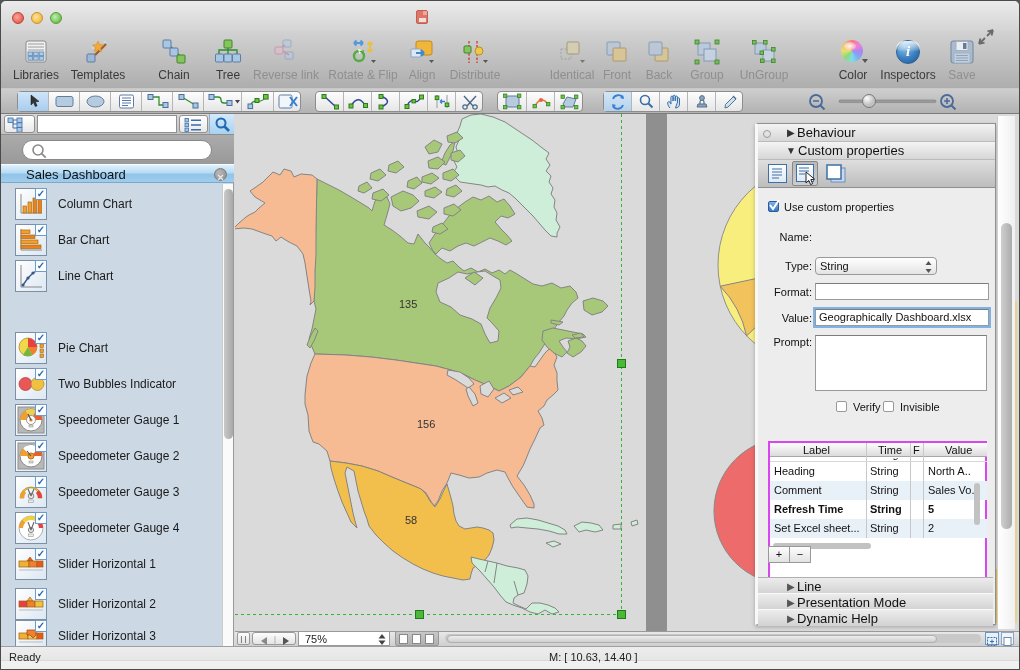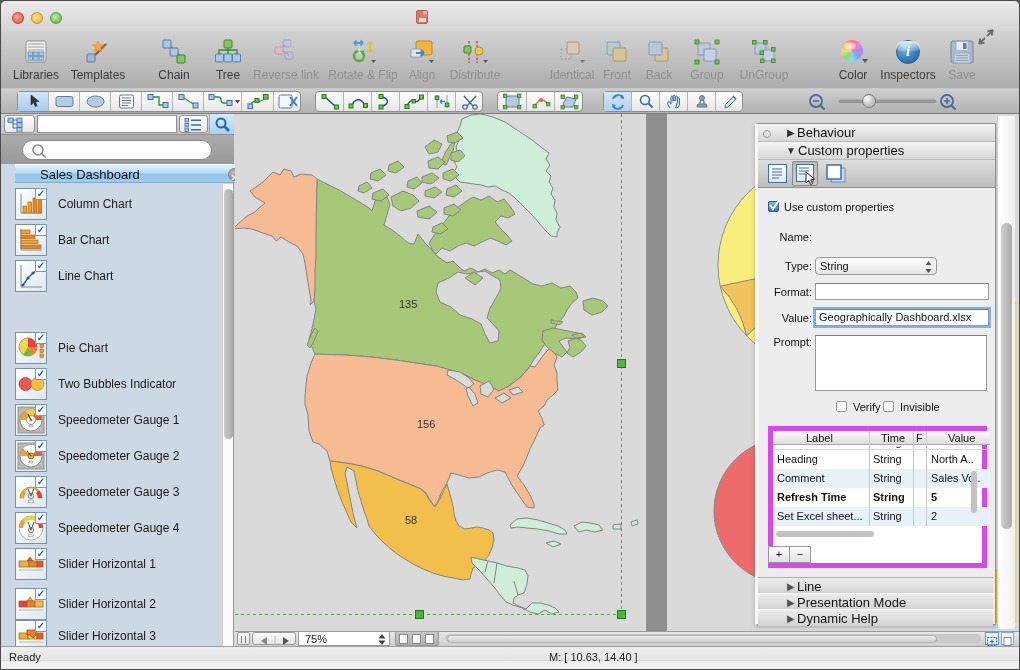--- a/index.html
+++ b/index.html
@@ -30,21 +30,21 @@
   border:1px solid #8d8d8d; border-radius:4px; display:flex; }
 .tbtn { height:19px; border-right:1px solid #b5b5b5; position:relative; }
 .tbtn:last-child { border-right:none; }
 .tbtn.sel { background:linear-gradient(#cfe4f7,#a8cdef); }
 
 #sidebar { position:absolute; left:0; top:113px; width:233px; height:532px; background:#ccd9e4; border-right:1px solid #9a9a9a;}
 #sb-row1 { position:absolute; left:0; top:0; width:233px; height:21px; background:linear-gradient(#d9d9d9,#c2c2c2); border-bottom:1px solid #8f8f8f;}
 #sb-row2 { position:absolute; left:0; top:21px; width:233px; height:29px; background:linear-gradient(#ababab,#999); }
 #sb-search { position:absolute; left:21px; top:5px; width:190px; height:20px; background:#fff; border-radius:10px; border:1px solid #888;}
 #sb-head { position:absolute; left:0; top:50px; width:233px; height:19px;
-  background:linear-gradient(#e0f1fc,#b7dcf4 45%,#92c3e9 55%,#9fcdee); border-top:1px solid #f5fbff; border-bottom:1px solid #7da9c9;margin-left:14px;}
+  background:linear-gradient(#e0f1fc,#b7dcf4 45%,#92c3e9 55%,#9fcdee); border-top:1px solid #f5fbff; border-bottom:1px solid #7da9c9;}
 #sb-head .t { position:absolute; left:25px; top:2px; font-size:13px; color:#111; }
 #sb-list { position:absolute; left:0; top:72px; width:222px; height:460px; }
 .item { position:absolute; left:0; width:222px; height:36px; }
 .item .txt { position:absolute; left:57px; top:11px; font-size:12px; color:#1a1a1a; }
 .ibox { position:absolute; left:14px; top:2px; width:32px; height:32px;
   background:linear-gradient(135deg,#ffffff,#dce8f2); border:1px solid #7b8fa5; }
 .ibox:after { content:"\2713"; position:absolute; right:-1px; top:-1px; width:10px; height:10px;
   background:#fdfeff; color:#2a66b2; font-size:10px; font-weight:bold; line-height:10px; text-align:center;
   border:1px solid #6f9cc8; }
 #sb-scroll { position:absolute; right:0; top:70px; width:11px; height:462px; background:#fafafa; border-left:1px solid #ccc;}
@@ -660,21 +660,21 @@
       <div class="finput" style="top:94px;width:174px;"></div>
       <span class="flabel" style="top:123px">Value:</span>
       <div class="finput" style="top:120px;width:174px;outline:2px solid #7eb3e8;outline-offset:0px;">Geographically Dashboard.xlsx</div>
       <span class="flabel" style="top:147px">Prompt:</span>
       <div class="finput" style="top:146px;width:172px;height:56px"></div>
       <div style="position:absolute;left:78px;top:212px;width:11px;height:11px;background:#fff;border:1px solid #999;border-radius:2px"></div>
       <span style="position:absolute;left:95px;top:212px">Verify</span>
       <div style="position:absolute;left:125px;top:212px;width:11px;height:11px;background:#fff;border:1px solid #999;border-radius:2px"></div>
       <span style="position:absolute;left:142px;top:212px">Invisible</span>
 
-      <div style="position:absolute;left:10px;top:237px;width:219px;height:142px;background:#fff;border:5px solid #d946ef">
+      <div style="position:absolute;left:10px;top:252px;width:219px;height:142px;background:#fff;border:2px solid #d946ef">
         <div style="position:absolute;left:0;top:0;width:217px;height:14px;background:linear-gradient(#fdfdfd,#dcdcdc);border-bottom:1px solid #a8a8a8">
           <span style="position:absolute;left:33px;top:1px">Label</span>
           <span style="position:absolute;left:108px;top:1px">Time</span>
           <span style="position:absolute;left:143px;top:1px">F</span>
           <span style="position:absolute;left:175px;top:1px">Value</span>
         </div>
         <div style="position:absolute;left:100px;top:15px;width:40px;height:4px;overflow:hidden">
             <span style="position:absolute;left:0;top:-10px">String</span>
           </div>
         <div style="position:absolute;left:158px;top:15px;width:40px;height:4px;overflow:hidden">

